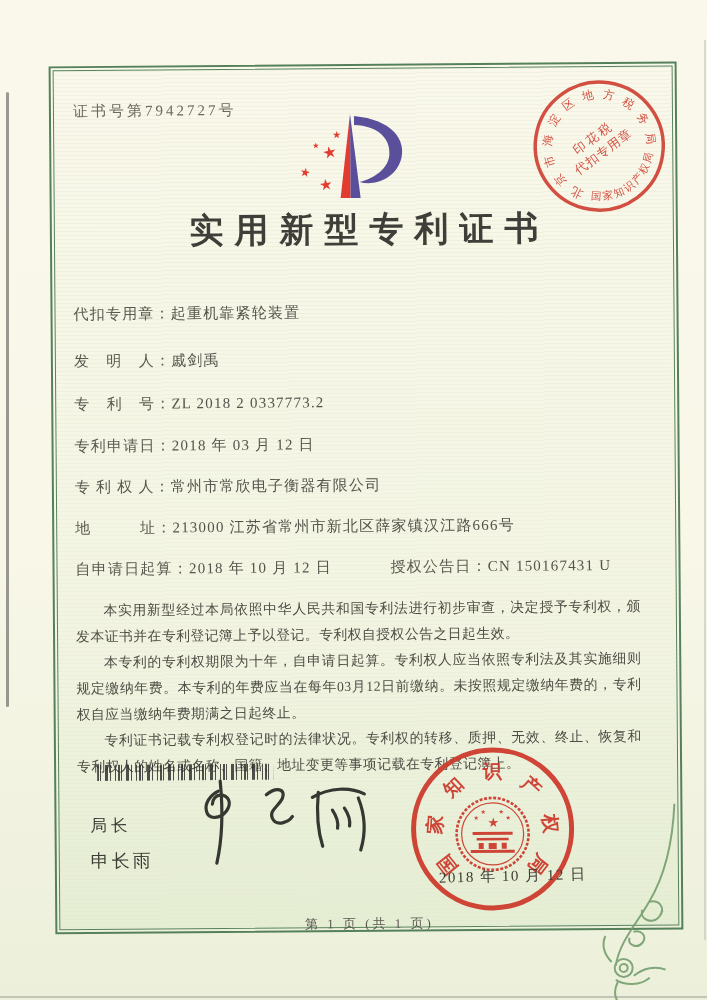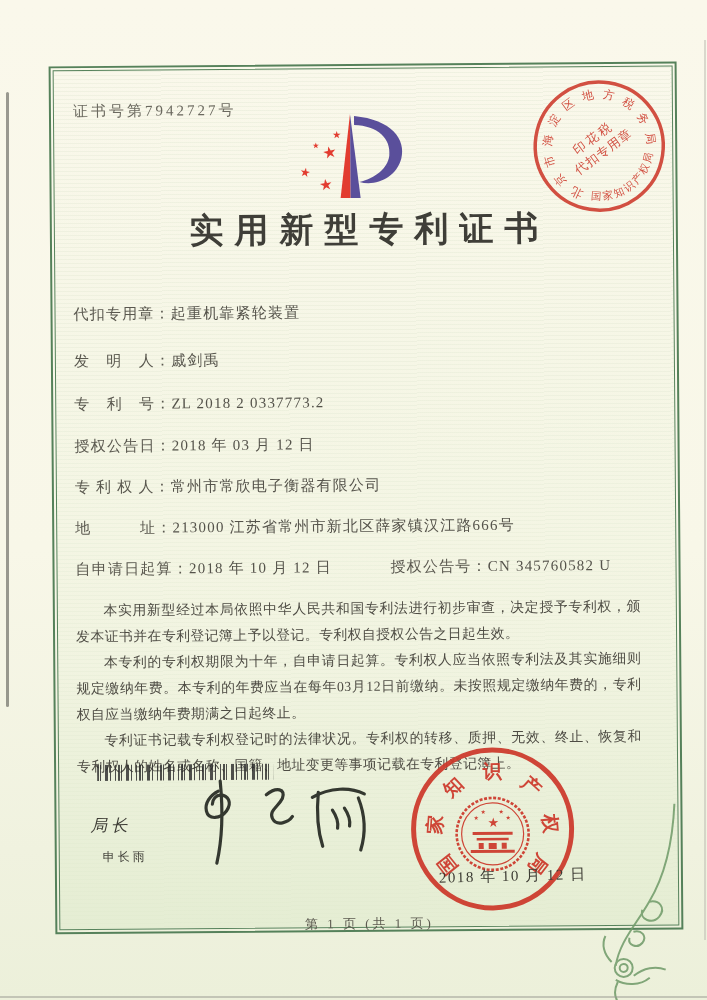--- a/index.html
+++ b/index.html
@@ -27,22 +27,22 @@
     font-size:34px;font-weight:700;letter-spacing:11px;color:#3f3e38;text-indent:11px;
   }
   .field-row{position:absolute;left:75px;width:570px;font-size:15px;color:#5a584f;letter-spacing:1.2px;white-space:nowrap;}
   .flabel{color:#5a584f;}
   .fvalue{color:#55534b;}
   .grant-right{position:absolute;left:315px;top:0;}
   .body-text{position:absolute;left:75px;top:596px;width:565px;font-size:13.8px;line-height:1.88;color:#4e4c44;text-align:justify;letter-spacing:.5px;}
   .body-text p{margin:0;text-indent:2em;}
   .barcode{position:absolute;left:95px;top:763px;width:176px;height:16px;opacity:.82;
     background:repeating-linear-gradient(90deg,#2b2b2b 0 2px,transparent 2px 3px,#2b2b2b 3px 4px,transparent 4px 8px,#2b2b2b 8px 11px,transparent 11px 13px,#2b2b2b 13px 14px,transparent 14px 18px,#2b2b2b 18px 19px,transparent 19px 21px);}
-  .sig-title{position:absolute;left:88px;top:813px;font-size:16.5px;letter-spacing:4px;color:#3e3d36;font-style:italic;}
-  .sig-name{position:absolute;left:100px;top:847px;font-size:12px;letter-spacing:3px;color:#3e3d36;}
+  .sig-title{position:absolute;left:88px;top:813px;font-size:16.5px;letter-spacing:4px;color:#3e3d36;}
+  .sig-name{position:absolute;left:88px;top:847px;font-size:18px;letter-spacing:3px;color:#3e3d36;}
   .signature-svg{position:absolute;left:178px;top:772px;}
   .main-seal{position:absolute;left:405px;top:745px;opacity:.93;}
   .seal-date{position:absolute;left:436px;top:868px;font-size:15px;letter-spacing:1.5px;color:#3c3b33;transform:rotate(-1deg);}
   .tax-seal{position:absolute;left:528px;top:74px;transform:rotate(-36deg);opacity:.88;}
   .flourish{position:absolute;left:586px;top:806px;opacity:.85;}
   .footer-page{position:absolute;left:52px;top:915px;width:628px;text-align:center;font-size:13px;letter-spacing:3px;color:#5c5a50;}
   .logo{position:absolute;left:275px;top:110px;}
   svg text{font-family:"DejaVu Sans","Liberation Sans",sans-serif;}
 </style>
 </head>
@@ -104,32 +104,32 @@
     <div class="field-row" style="top:303px">
       <span class="flabel">代扣专用章：</span><span class="fvalue">起重机靠紧轮装置</span>
     </div>
     <div class="field-row" style="top:350px">
       <span class="flabel">发　明　人：</span><span class="fvalue">戚剑禹</span>
     </div>
     <div class="field-row" style="top:393px">
       <span class="flabel">专　利　号：</span><span class="fvalue">ZL 2018 2 0337773.2</span>
     </div>
     <div class="field-row" style="top:435px">
-      <span class="flabel">授权公告日：</span><span class="fvalue">2018 年 03 月 12 日</span>
+      <span class="flabel">专利申请日：</span><span class="fvalue">2018 年 03 月 12 日</span>
     </div>
     <div class="field-row" style="top:476px">
       <span class="flabel">专 利 权 人：</span><span class="fvalue">常州市常欣电子衡器有限公司</span>
     </div>
     <div class="field-row" style="top:517px">
       <span class="flabel">地　　　址：</span><span class="fvalue">213000 江苏省常州市新北区薛家镇汉江路666号</span>
     </div>
     <div class="field-row" style="top:558px">
       <span class="flabel">自申请日起算：</span><span class="fvalue">2018 年 10 月 12 日</span>
       <span class="grant-right">
-        <span class="flabel">授权公告号：</span><span class="fvalue">CN 345760582 U</span>
+        <span class="flabel">授权公告日：</span><span class="fvalue">CN 150167431 U</span>
       </span>
     </div>
 
     <div class="body-text">
       <p>本实用新型经过本局依照中华人民共和国专利法进行初步审查，决定授予专利权，颁发本证书并在专利登记簿上予以登记。专利权自授权公告之日起生效。</p>
       <p>本专利的专利权期限为十年，自申请日起算。专利权人应当依照专利法及其实施细则规定缴纳年费。本专利的年费应当在每年03月12日前缴纳。未按照规定缴纳年费的，专利权自应当缴纳年费期满之日起终止。</p>
       <p>专利证书记载专利权登记时的法律状况。专利权的转移、质押、无效、终止、恢复和专利权人的姓名或名称、国籍、地址变更等事项记载在专利登记簿上。</p>
     </div>
 
     <div class="barcode"></div>

